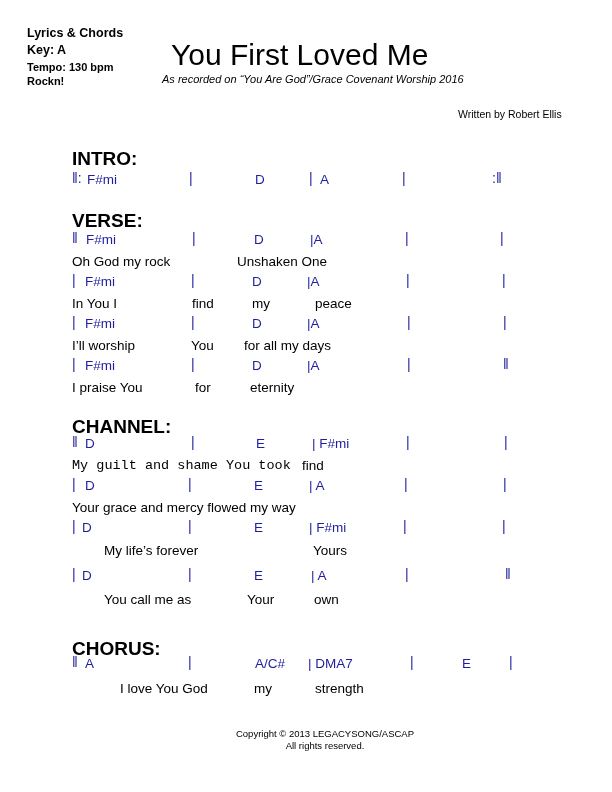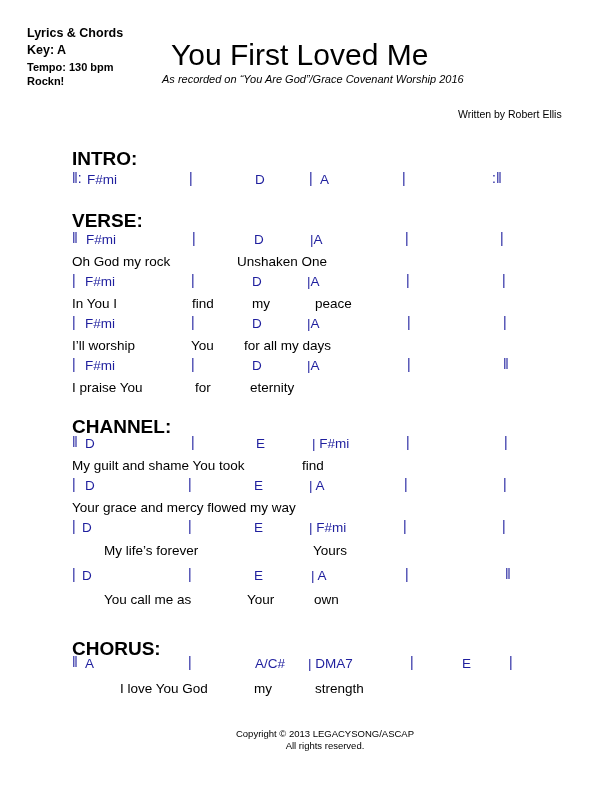--- a/index.html
+++ b/index.html
@@ -97,21 +97,21 @@
 <div class="abs section" style="top:416px;">CHANNEL:</div>
 
 <div>
   <span class="abs bar" style="top:434px;left:72px;">‖</span>
   <span class="abs chord" style="top:436px;left:85px;">D</span>
   <span class="abs bar" style="top:434px;left:191px;">|</span>
   <span class="abs chord" style="top:436px;left:256px;">E</span>
   <span class="abs chord" style="top:436px;left:312px;">| <span>F#mi</span></span>
   <span class="abs bar" style="top:434px;left:406px;">|</span>
   <span class="abs bar" style="top:434px;left:504px;">|</span>
-  <span class="abs lyric" style="top:458px;left:72px;">My guilt and shame You took</span>
+  <span class="abs lyric" style="top:458px;left:72px;font-family:Liberation Mono, monospace;">My guilt and shame You took</span>
   <span class="abs lyric" style="top:458px;left:302px;">find</span>
 </div>
 
 <div>
   <span class="abs bar" style="top:476px;left:72px;">|</span>
   <span class="abs chord" style="top:478px;left:85px;">D</span>
   <span class="abs bar" style="top:476px;left:188px;">|</span>
   <span class="abs chord" style="top:478px;left:254px;">E</span>
   <span class="abs chord" style="top:478px;left:309px;">| <span>A</span></span>
   <span class="abs bar" style="top:476px;left:404px;">|</span>

